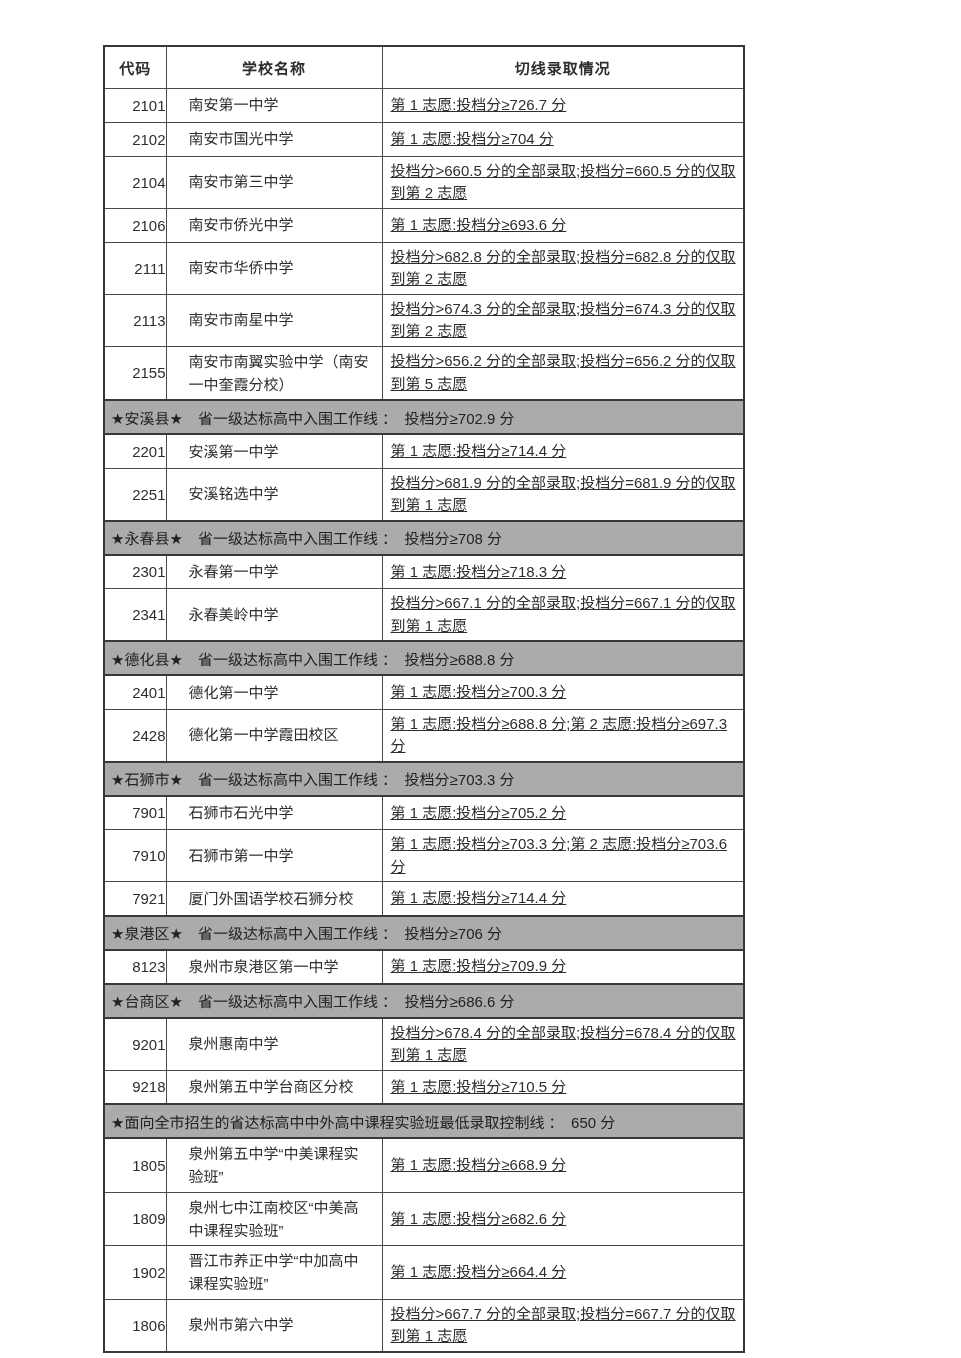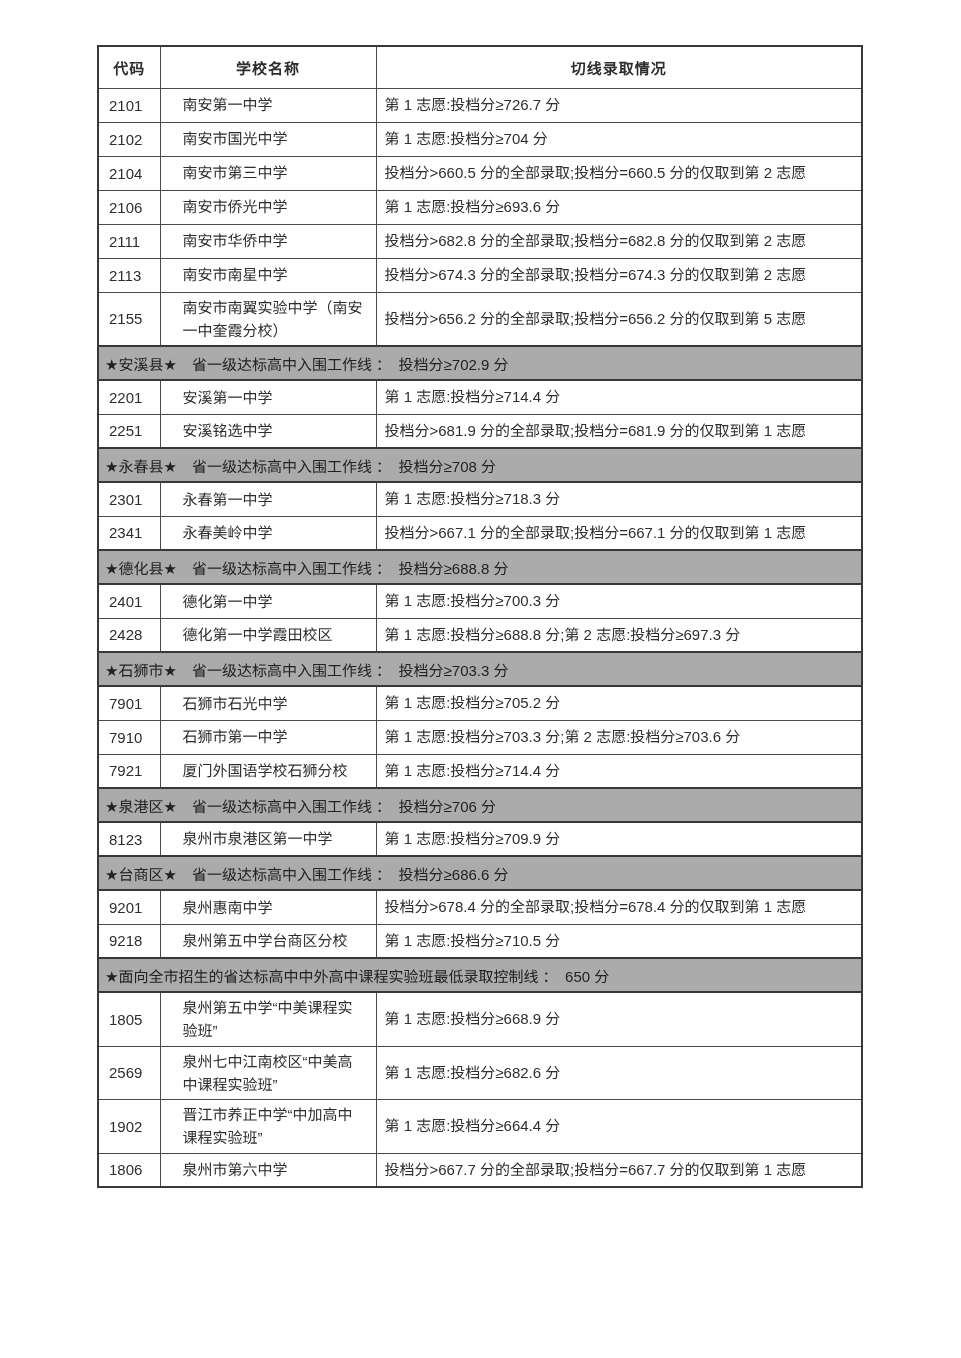--- a/index.html
+++ b/index.html
@@ -22,23 +22,23 @@
     overflow: hidden;
   }
   .doc-page {
     position: relative;
     width: 961px;
     height: 1358px;
     background: #ffffff;
   }
   table.cutoff-table {
     position: absolute;
-    left: 97px;
+    left: 103px;
     top: 45px;
-    width: 766px;
+    width: 642px;
     border-collapse: collapse;
     table-layout: fixed;
     border: 2px solid var(--outer-border);
   }
   .cutoff-table th,
   .cutoff-table td {
     border: 1px solid var(--border-color);
     font-size: 15px;
     color: var(--text-color);
     vertical-align: middle;
@@ -48,33 +48,34 @@
   .cutoff-table col.c-school { width: 216px; }
   .cutoff-table th {
     height: 42px;
     font-weight: bold;
     text-align: center;
     background: #ffffff;
     letter-spacing: 1px;
   }
   .cutoff-table td.code {
     height: 34px;
-    text-align: left;
-    padding: 0 10px;
+    text-align: right;
+    padding: 0 0;
     font-size: 15px;
   }
   .cutoff-table td.school {
     text-align: left;
     padding: 3px 10px 3px 22px;
     line-height: 1.55;
   }
   .cutoff-table td.result {
     text-align: left;
     padding: 3px 6px 3px 8px;
     line-height: 1.5;
+    text-decoration: underline;
   }
   .cutoff-table tr.tall td { height: 52px; }
   .cutoff-table tr.section-row td {
     height: 34px;
     background: var(--section-bg);
     text-align: left;
     padding: 0 6px;
     font-size: 15px;
     color: #222222;
     border-top: 2px solid var(--outer-border);
@@ -214,21 +215,21 @@
         </tr>
         <tr class="section-row">
           <td colspan="3">★面向全市招生的省达标高中中外高中课程实验班最低录取控制线 ：　650 分</td>
         </tr>
         <tr class="data-row tall">
           <td class="code">1805</td>
           <td class="school">泉州第五中学“中美课程实验班”</td>
           <td class="result">第 1 志愿:投档分≥668.9 分</td>
         </tr>
         <tr class="data-row tall">
-          <td class="code">2569</td>
+          <td class="code">1809</td>
           <td class="school">泉州七中江南校区“中美高中课程实验班”</td>
           <td class="result">第 1 志愿:投档分≥682.6 分</td>
         </tr>
         <tr class="data-row tall">
           <td class="code">1902</td>
           <td class="school">晋江市养正中学“中加高中课程实验班”</td>
           <td class="result">第 1 志愿:投档分≥664.4 分</td>
         </tr>
         <tr class="data-row">
           <td class="code">1806</td>

